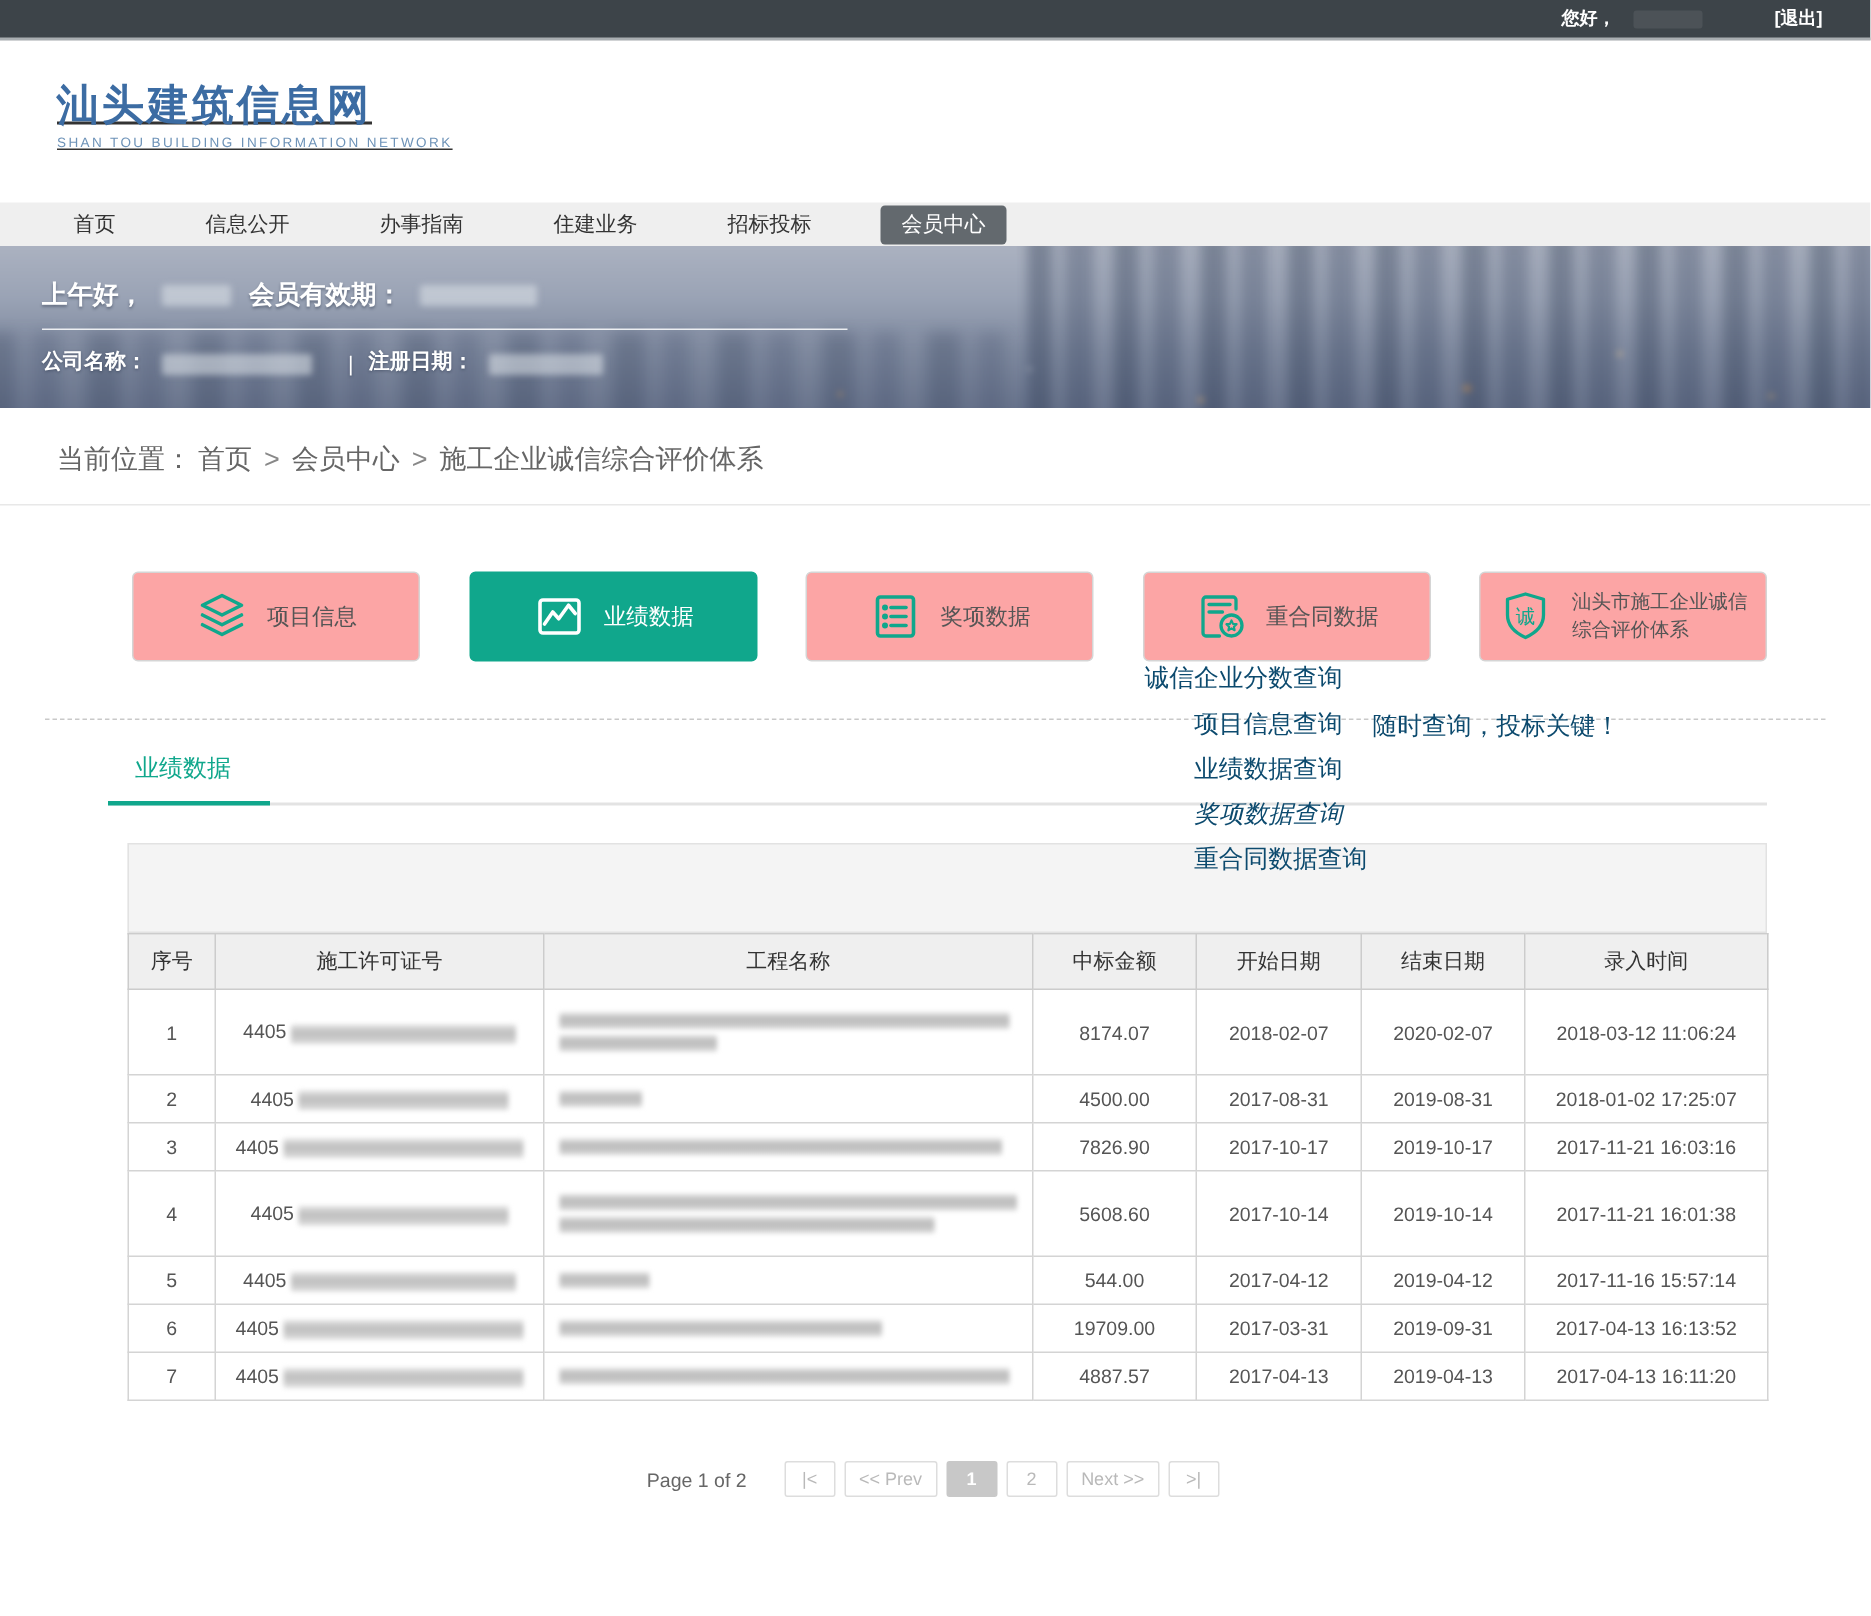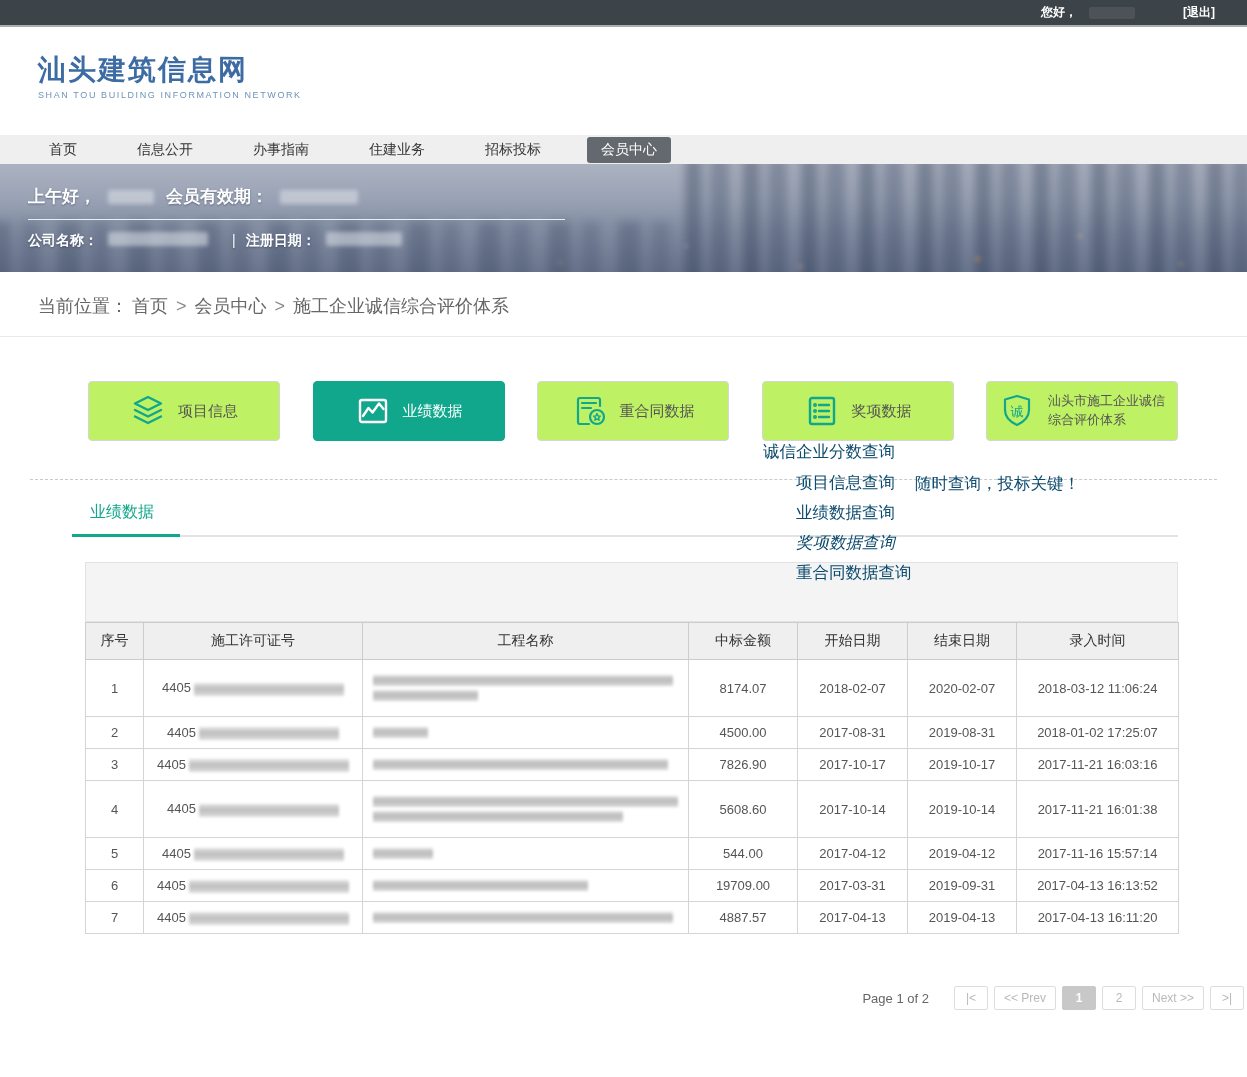--- a/index.html
+++ b/index.html
@@ -9,21 +9,21 @@
   }
   
   .topbar{height:25px;background:#3d4449;border-bottom:2px solid #a9aeb1;
     display:flex;align-items:center;justify-content:flex-end;padding-right:32px;
     font-size:12px;font-weight:bold;color:#fff;}
   .topbar .greet{margin-right:12px;}
   .topbar .redact-dark{display:inline-block;width:46px;height:12px;margin-right:48px;
     background:rgba(255,255,255,.08);border-radius:2px;}
   .topbar a{color:#fff;text-decoration:none;cursor:pointer;}
   
-  .logo-area{height:108px;background:#fff;}
+  .logo-area{height:108px;background:#fff;text-decoration:underline;}
   .logo{padding:26px 0 0 38px;}
   .logo-title{font-size:28px;font-weight:bold;color:#3c6ca3;letter-spacing:2px;line-height:34px;}
   .logo-sub{font-size:9px;color:#6e93b8;letter-spacing:1.6px;margin-top:3px;}
   
   .nav{height:29px;background:#efefef;display:flex;align-items:center;padding-left:35px;font-size:14px;}
   .nav-item{color:#333;text-decoration:none;cursor:pointer;padding:4px 14px;margin-right:32px;white-space:nowrap;}
   .nav-item.active{background:#63696e;color:#fff;border-radius:3px;margin-right:0;}
   
   .hero{position:relative;height:108px;overflow:hidden;}
   .hero-bg{position:absolute;inset:-10px;
@@ -40,36 +40,36 @@
     background:repeating-linear-gradient(90deg, rgba(45,58,82,.45) 0 16px, rgba(110,120,140,.22) 16px 26px,
       rgba(60,72,98,.42) 26px 44px, rgba(130,138,155,.18) 44px 58px);
     filter:blur(4px);opacity:.85;}
   .hero-skyline2{position:absolute;left:-12px;bottom:-8px;width:55%;height:55%;
     background:repeating-linear-gradient(90deg, rgba(50,62,88,.35) 0 22px, rgba(120,128,148,.18) 22px 34px,
       rgba(66,78,104,.3) 34px 52px, rgba(140,148,162,.15) 52px 70px);
     filter:blur(5px);opacity:.8;}
   .hero-content{position:relative;z-index:2;color:#fff;padding:21px 0 0 28px;
     text-shadow:0 1px 2px rgba(20,30,50,.4);}
   .hero-line1{font-size:17px;font-weight:bold;display:flex;align-items:center;}
-  .hero-line2{font-size:14px;font-weight:bold;display:flex;align-items:flex-start;}
+  .hero-line2{font-size:14px;font-weight:bold;display:flex;align-items:flex-end;}
   .hero-divider{width:537px;border-top:1px solid rgba(255,255,255,.85);margin:11px 0 12px 0;}
   .chip{display:inline-block;height:14px;border-radius:2px;background:rgba(222,227,234,.55);
     filter:blur(2px);vertical-align:middle;}
   .hero-line1 .chip{margin:0 12px;}
   .hero-line2 .chip{margin:0 10px;}
   .hero-sep{margin:0 10px 0 14px;font-weight:normal;}
   
   .main{position:relative;}
   .breadcrumb{padding:22px 0 18px 38px;font-size:18px;color:#666;border-bottom:1px solid #e8e8e8;}
   .breadcrumb a{color:#666;text-decoration:none;cursor:pointer;}
   .breadcrumb .sep{margin:0 8px;color:#888;}
   .breadcrumb .label{margin-right:4px;}
   
   .modules{margin:44px 0 0 88px;width:1090px;display:flex;justify-content:space-between;}
-  .module-btn{width:192px;height:60px;border:1px solid #d5d5d5;border-radius:4px;background:#bef264;
+  .module-btn{width:192px;height:60px;border:1px solid #d5d5d5;border-radius:4px;background:#fca5a5;
     display:flex;align-items:center;justify-content:center;cursor:pointer;box-sizing:border-box;}
   .module-btn .icon{display:flex;align-items:center;margin-right:12px;}
   .module-btn .lbl{font-size:15px;color:#555;}
   .module-btn.active{background:#10a78c;border-color:#10a78c;}
   .module-btn.active .lbl{color:#fff;}
   .module-btn.small .lbl{font-size:13px;width:118px;line-height:1.45;color:#555;}
   
   .dashed-sep{margin:38px 30px 0 30px;border-top:1px dashed #c9c9c9;}
   
   .ann{position:absolute;color:#0c4a6e;font-size:16.5px;
@@ -88,21 +88,21 @@
     border:1px solid #ccc;text-align:center;}
   table.data td{border:1px solid #d4d4d4;color:#555;text-align:center;padding:6px 10px;background:#fff;}
   table.data tr.tall td{height:44px;}
   td.cell-license{text-align:left;padding-left:12px;white-space:nowrap;}
   td.cell-name{text-align:left;}
   .mask{display:inline-block;height:13px;margin-left:3px;border-radius:1px;vertical-align:middle;
     background:linear-gradient(180deg,#e3e3e3,#bdbdbd 45%,#dcdcdc);filter:blur(1.6px);}
   .mask-line{height:11px;margin:4px 0;border-radius:1px;
     background:linear-gradient(180deg,#e0e0e0,#b9b9b9 45%,#d9d9d9);filter:blur(1.6px);}
   
-  .pagination{margin-top:52px;display:flex;justify-content:flex-end;align-items:center;font-size:13px;}
+  .pagination{margin-top:40px;display:flex;justify-content:center;align-items:center;font-size:13px;}
   .pg-summary{color:#666;margin-right:22px;}
   .pg-btn{display:inline-block;min-width:14px;text-align:center;padding:4px 9px;margin:0 3px;
     border:1px solid #ddd;border-radius:2px;color:#b9b9b9;background:#fff;font-size:12px;cursor:pointer;
     text-decoration:none;}
   .pg-btn.current{background:#c8c8c8;border-color:#c8c8c8;color:#fff;font-weight:bold;}
 </style>
 </head>
 <body>
 
 <div class="topbar">
@@ -170,43 +170,43 @@
       <span class="icon">
         <svg width="36" height="36" viewBox="0 0 36 36" fill="none" stroke="#ffffff" stroke-width="2.4" stroke-linejoin="round" stroke-linecap="round">
           <rect x="5" y="7" width="26" height="22" rx="2"></rect>
           <polyline points="8,23 13.5,15 17.5,19.5 24,10.5 28.5,16"></polyline>
         </svg>
       </span>
       <span class="lbl">业绩数据</span>
     </div>
     <div class="module-btn">
       <span class="icon">
-        <svg width="36" height="36" viewBox="0 0 36 36" fill="none" stroke="#10a78c" stroke-width="2.2" stroke-linecap="round" stroke-linejoin="round">
-          <path d="M28 13 V7 a2 2 0 0 0 -2 -2 H8 a2 2 0 0 0 -2 2 v22 a2 2 0 0 0 2 2 h9"></path>
-          <line x1="10" y1="10" x2="24" y2="10"></line>
-          <line x1="10" y1="15" x2="19" y2="15"></line>
-          <circle cx="25" cy="24" r="7"></circle>
-          <path d="M25 20.6 L26 22.9 L28.4 23.1 L26.6 24.8 L27.1 27.2 L25 25.9 L22.9 27.2 L23.4 24.8 L21.6 23.1 L24 22.9 Z" stroke-width="1.4"></path>
-        </svg>
-      </span>
-      <span class="lbl">重合同数据</span>
-    </div>
-    <div class="module-btn">
-      <span class="icon">
         <svg width="36" height="36" viewBox="0 0 36 36" fill="none" stroke="#10a78c" stroke-width="2.4" stroke-linecap="round">
           <rect x="6" y="5" width="24" height="26" rx="2" stroke-linejoin="round"></rect>
           <line x1="15" y1="12" x2="25" y2="12"></line>
             <circle cx="11" cy="12" r="0.8" fill="#10a78c"></circle>
           <line x1="15" y1="18" x2="25" y2="18"></line>
             <circle cx="11" cy="18" r="0.8" fill="#10a78c"></circle>
           <line x1="15" y1="24" x2="25" y2="24"></line>
             <circle cx="11" cy="24" r="0.8" fill="#10a78c"></circle>
         </svg>
       </span>
       <span class="lbl">奖项数据</span>
+    </div>
+    <div class="module-btn">
+      <span class="icon">
+        <svg width="36" height="36" viewBox="0 0 36 36" fill="none" stroke="#10a78c" stroke-width="2.2" stroke-linecap="round" stroke-linejoin="round">
+          <path d="M28 13 V7 a2 2 0 0 0 -2 -2 H8 a2 2 0 0 0 -2 2 v22 a2 2 0 0 0 2 2 h9"></path>
+          <line x1="10" y1="10" x2="24" y2="10"></line>
+          <line x1="10" y1="15" x2="19" y2="15"></line>
+          <circle cx="25" cy="24" r="7"></circle>
+          <path d="M25 20.6 L26 22.9 L28.4 23.1 L26.6 24.8 L27.1 27.2 L25 25.9 L22.9 27.2 L23.4 24.8 L21.6 23.1 L24 22.9 Z" stroke-width="1.4"></path>
+        </svg>
+      </span>
+      <span class="lbl">重合同数据</span>
     </div>
     <div class="module-btn small">
       <span class="icon">
         <svg width="38" height="38" viewBox="0 0 38 38" fill="none" stroke="#10a78c" stroke-width="2.2" stroke-linejoin="round">
           <path d="M19 4 L31 7.5 V18 c0 8.5 -6.5 12.5 -12 15 C13.5 30.5 7 26.5 7 18 V7.5 Z"></path>
           <text x="19" y="23.5" text-anchor="middle" font-size="13" fill="#10a78c" stroke="none" font-family="'Liberation Sans','DejaVu Sans',sans-serif">诚</text>
         </svg>
       </span>
       <span class="lbl">汕头市施工企业诚信综合评价体系</span>
     </div>

